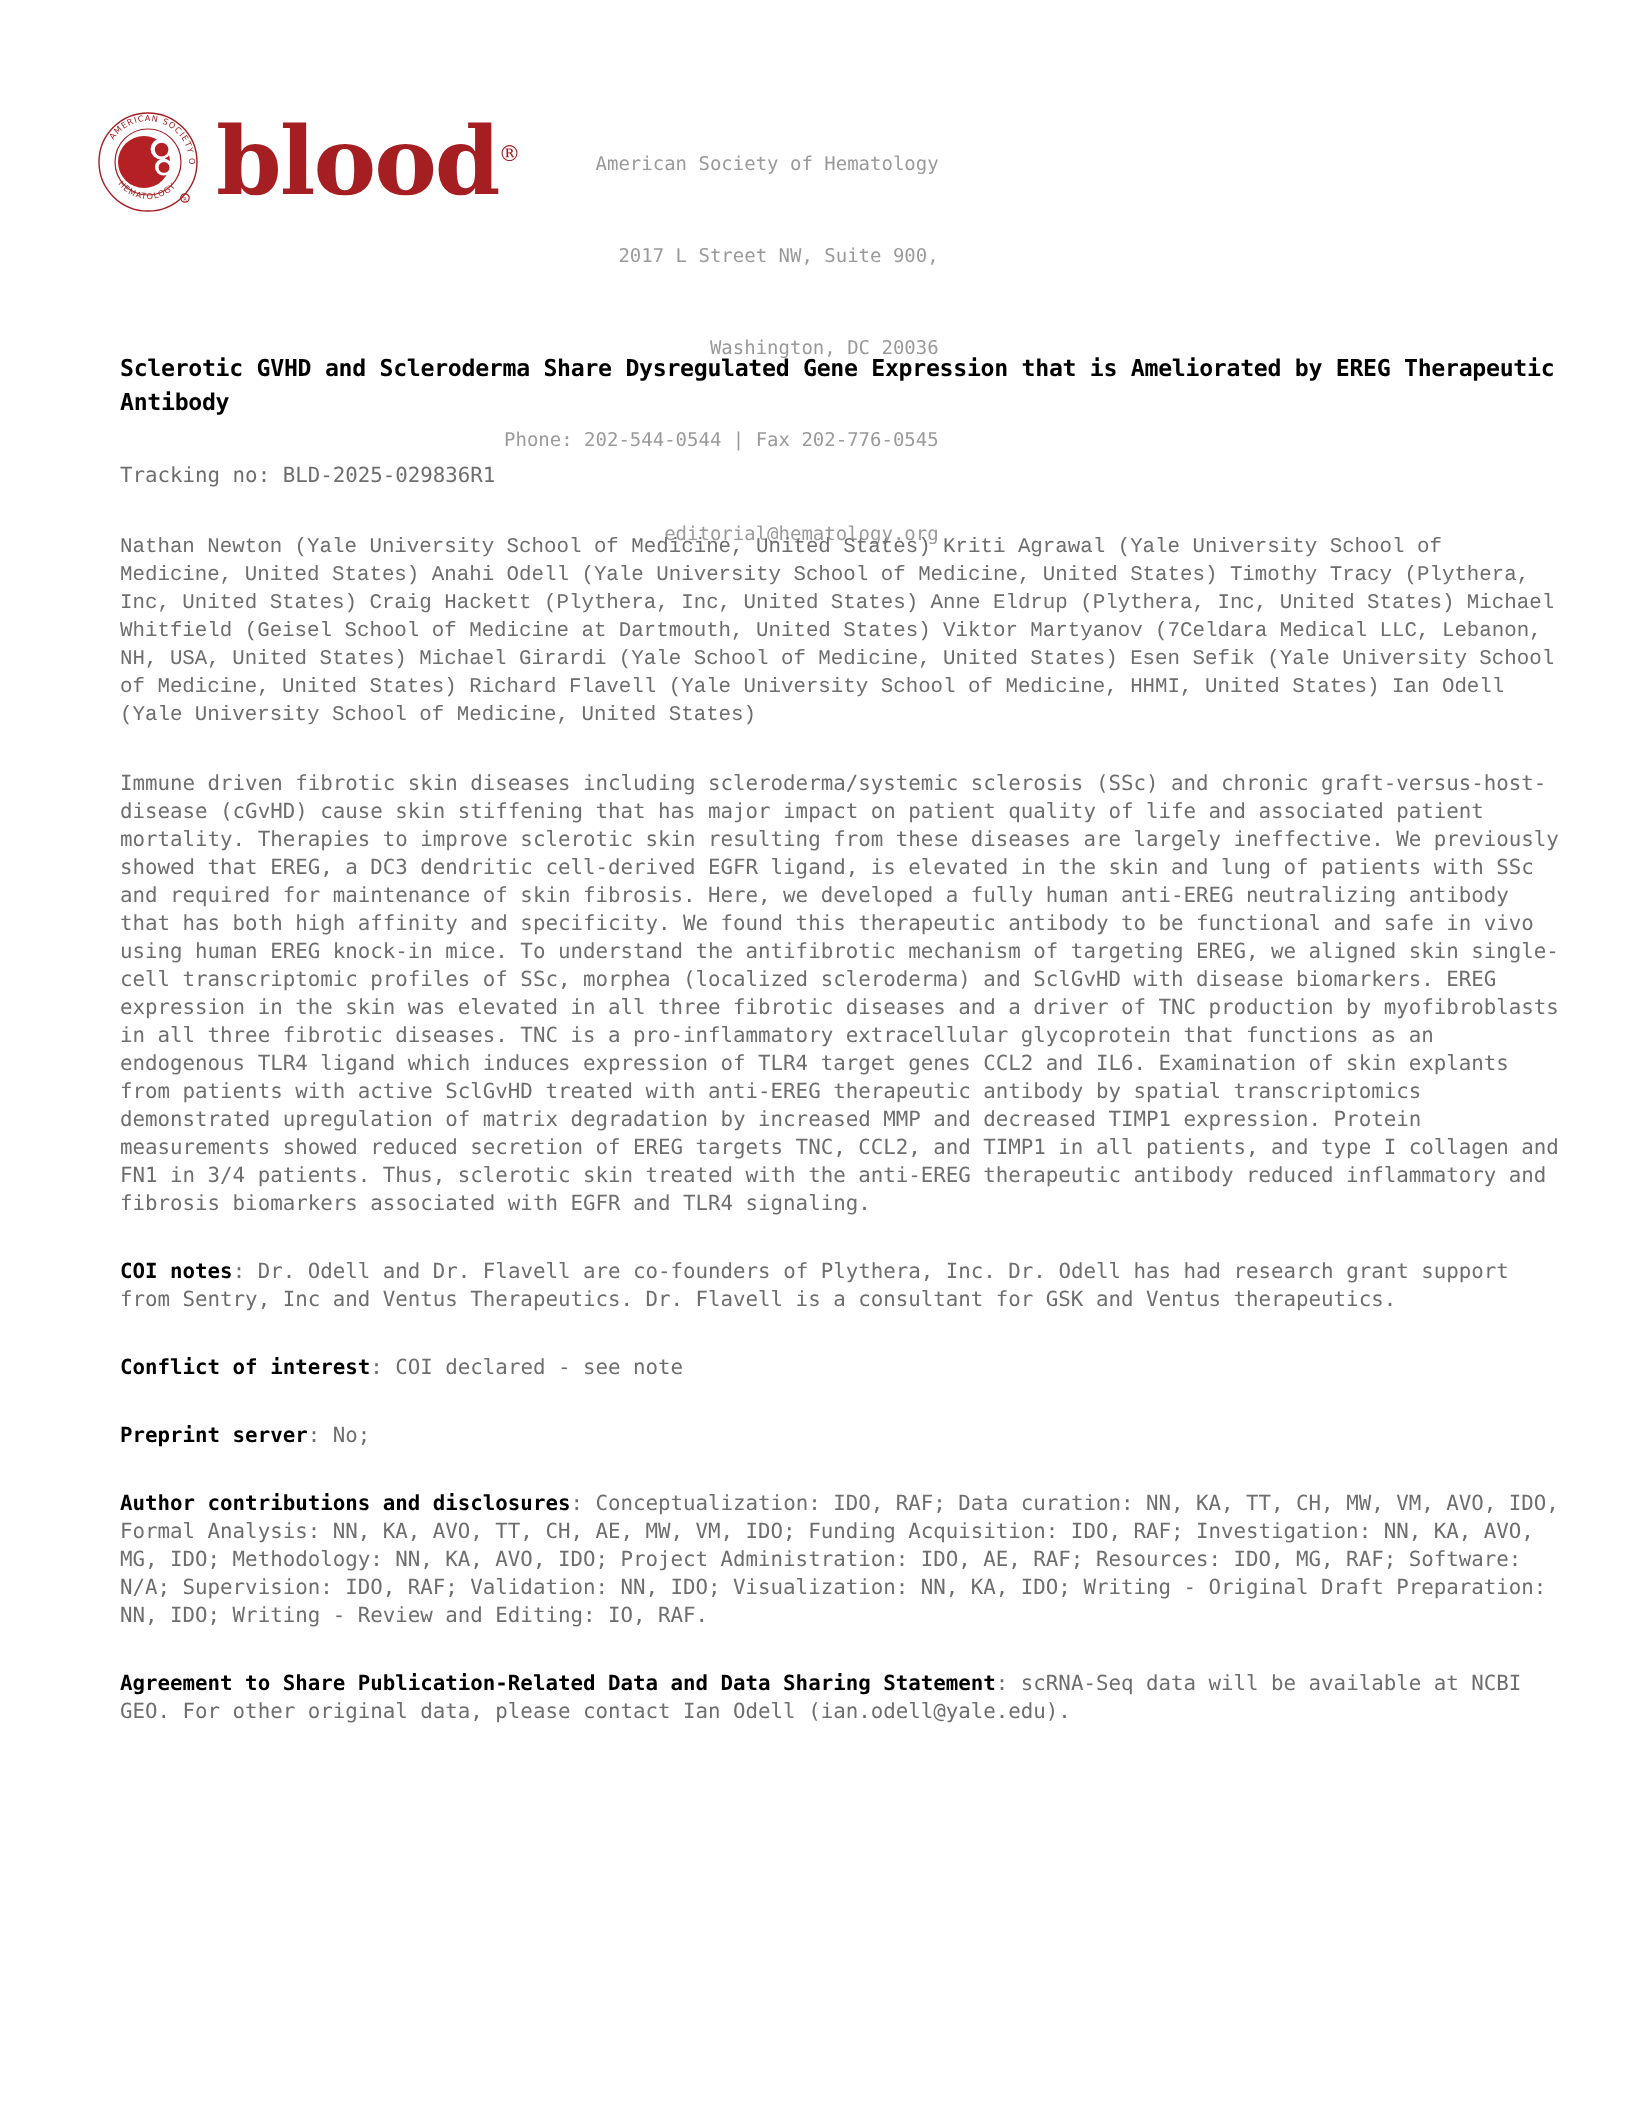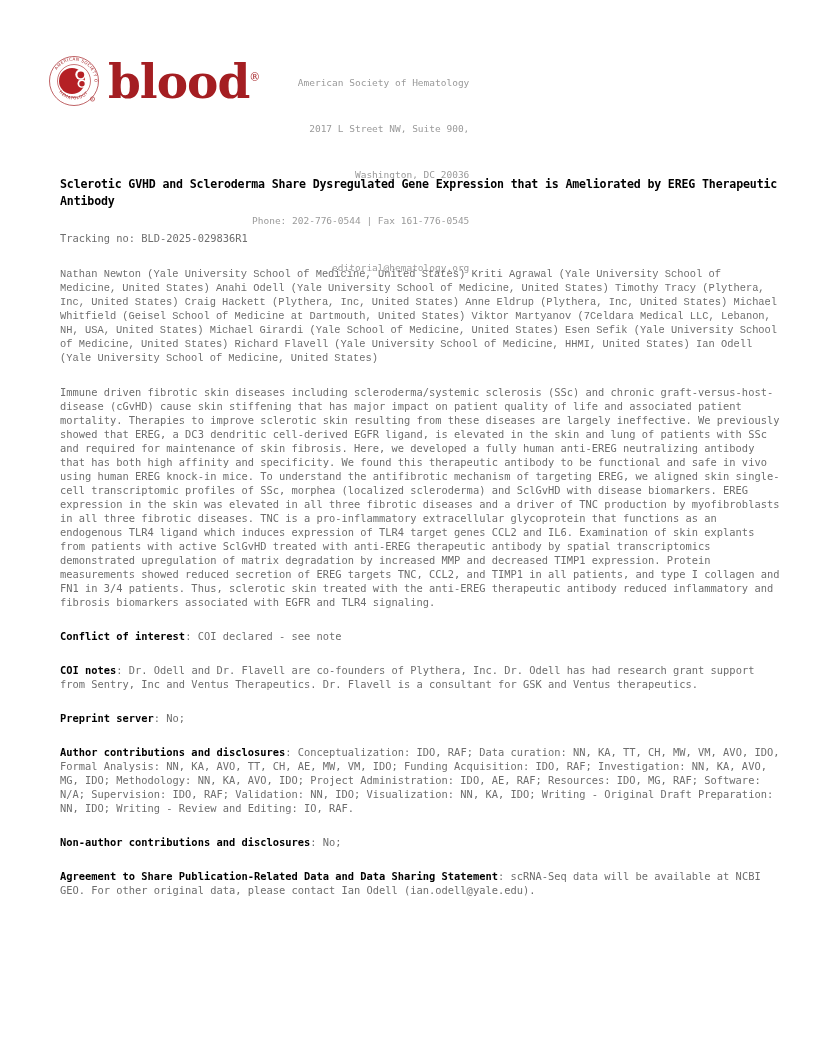--- a/index.html
+++ b/index.html
@@ -172,57 +172,54 @@
         </svg>
       </span>
 
       <span class="blood-wordmark"><span>blood</span><span class="reg">®</span></span>
     </div>
 
     <div class="contact-block">
       <div class="contact-line">American Society of Hematology</div>
       <div class="contact-line">2017 L Street NW, Suite 900,</div>
       <div class="contact-line">Washington, DC 20036</div>
-      <div class="contact-line">Phone: 202-776-0544 | Fax 161-776-0545</div>
+      <div class="contact-line">Phone: 202-544-0544 | Fax 202-776-0545</div>
       <div class="contact-line">editorial@hematology.org</div>
     </div>
 
   </div>
 
   <div class="content">
 
     <div class="doc-title">Sclerotic GVHD and Scleroderma Share Dysregulated Gene Expression that is Ameliorated by EREG Therapeutic Antibody</div>
 
     <div class="tracking">Tracking no: BLD-2025-029836R1</div>
 
     <div class="authors">Nathan Newton (Yale University School of Medicine, United States) Kriti Agrawal (Yale University School of Medicine, United States) Anahi Odell (Yale University School of Medicine, United States) Timothy Tracy (Plythera, Inc, United States) Craig Hackett (Plythera, Inc, United States) Anne Eldrup (Plythera, Inc, United States) Michael Whitfield (Geisel School of Medicine at Dartmouth, United States) Viktor Martyanov (7Celdara Medical LLC, Lebanon, NH, USA, United States) Michael Girardi (Yale School of Medicine, United States) Esen Sefik (Yale University School of Medicine, United States) Richard Flavell (Yale University School of Medicine, HHMI, United States) Ian Odell (Yale University School of Medicine, United States)</div>
 
     <div class="section">
       <span class="abstract-text">Immune driven fibrotic skin diseases including scleroderma/systemic sclerosis (SSc) and chronic graft-versus-host-disease (cGvHD) cause skin stiffening that has major impact on patient quality of life and associated patient mortality. Therapies to improve sclerotic skin resulting from these diseases are largely ineffective. We previously showed that EREG, a DC3 dendritic cell-derived EGFR ligand, is elevated in the skin and lung of patients with SSc and required for maintenance of skin fibrosis. Here, we developed a fully human anti-EREG neutralizing antibody that has both high affinity and specificity. We found this therapeutic antibody to be functional and safe in vivo using human EREG knock-in mice. To understand the antifibrotic mechanism of targeting EREG, we aligned skin single-cell transcriptomic profiles of SSc, morphea (localized scleroderma) and SclGvHD with disease biomarkers. EREG expression in the skin was elevated in all three fibrotic diseases and a driver of TNC production by myofibroblasts in all three fibrotic diseases. TNC is a pro-inflammatory extracellular glycoprotein that functions as an endogenous TLR4 ligand which induces expression of TLR4 target genes CCL2 and IL6. Examination of skin explants from patients with active SclGvHD treated with anti-EREG therapeutic antibody by spatial transcriptomics demonstrated upregulation of matrix degradation by increased MMP and decreased TIMP1 expression. Protein measurements showed reduced secretion of EREG targets TNC, CCL2, and TIMP1 in all patients, and type I collagen and FN1 in 3/4 patients. Thus, sclerotic skin treated with the anti-EREG therapeutic antibody reduced inflammatory and fibrosis biomarkers associated with EGFR and TLR4 signaling.</span>
     </div>
 
     <div class="section">
+      <span class="section-heading">COI notes</span><span class="section-body">: Dr. Odell and Dr. Flavell are co-founders of Plythera, Inc. Dr. Odell has had research grant support from Sentry, Inc and Ventus Therapeutics. Dr. Flavell is a consultant for GSK and Ventus therapeutics.</span>
+    </div>
+
+    <div class="section">
       <span class="section-heading">Conflict of interest</span><span class="section-body">: COI declared - see note</span>
     </div>
 
     <div class="section">
-      <span class="section-heading">COI notes</span><span class="section-body">: Dr. Odell and Dr. Flavell are co-founders of Plythera, Inc. Dr. Odell has had research grant support from Sentry, Inc and Ventus Therapeutics. Dr. Flavell is a consultant for GSK and Ventus therapeutics.</span>
-    </div>
-
-    <div class="section">
       <span class="section-heading">Preprint server</span><span class="section-body">: No;</span>
     </div>
 
     <div class="section">
       <span class="section-heading">Author contributions and disclosures</span><span class="section-body">: Conceptualization: IDO, RAF; Data curation: NN, KA, TT, CH, MW, VM, AVO, IDO, Formal Analysis: NN, KA, AVO, TT, CH, AE, MW, VM, IDO; Funding Acquisition: IDO, RAF; Investigation: NN, KA, AVO, MG, IDO; Methodology: NN, KA, AVO, IDO; Project Administration: IDO, AE, RAF; Resources: IDO, MG, RAF; Software: N/A; Supervision: IDO, RAF; Validation: NN, IDO; Visualization: NN, KA, IDO; Writing - Original Draft Preparation: NN, IDO; Writing - Review and Editing: IO, RAF.</span>
     </div>
 
-    <div class="section">
-      <span class="section-heading">Non-author contributions and disclosures</span><span class="section-body">: No;</span>
-    </div>
 
     <div class="section">
       <span class="section-heading">Agreement to Share Publication-Related Data and Data Sharing Statement</span><span class="section-body">: scRNA-Seq data will be available at NCBI GEO. For other original data, please contact Ian Odell (ian.odell@yale.edu).</span>
     </div>
 
   </div>
 
 </div>
 
 </body></html>

